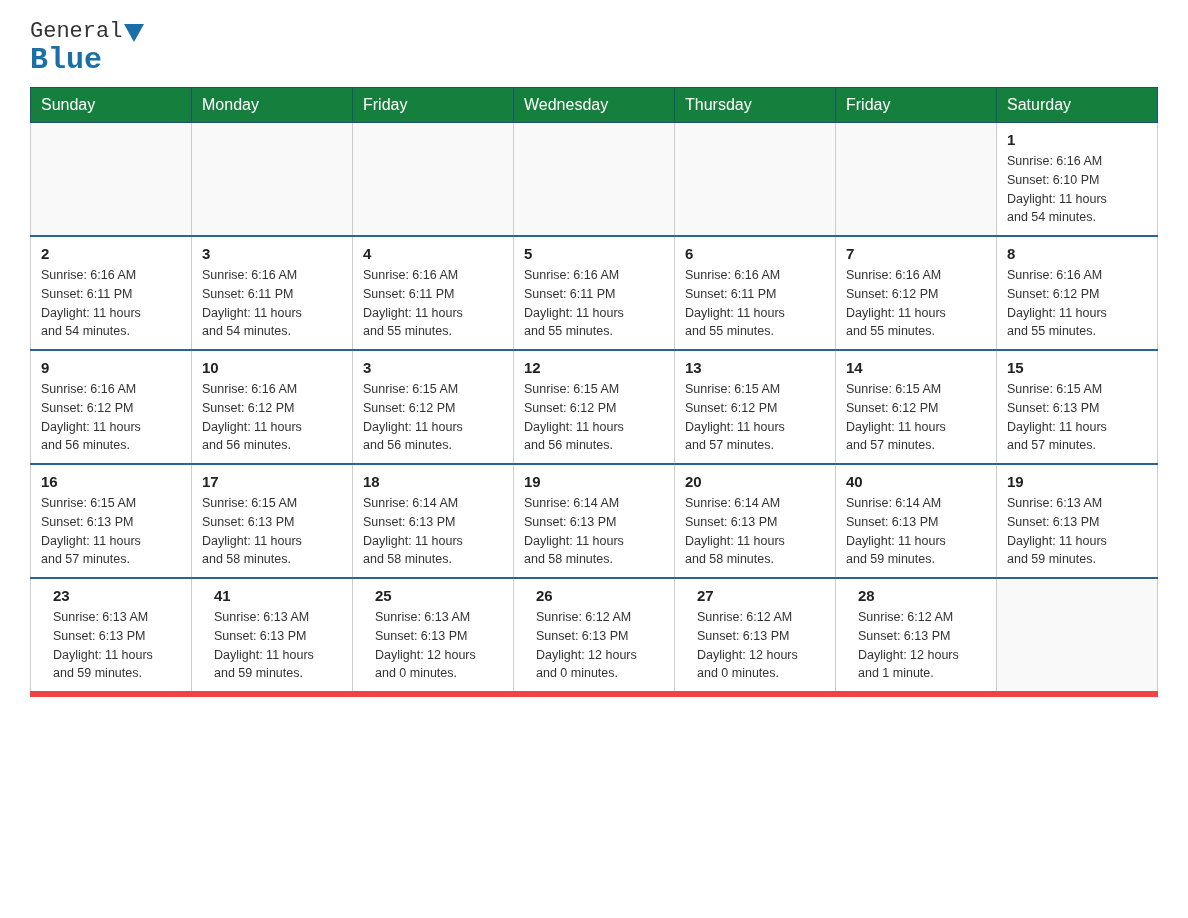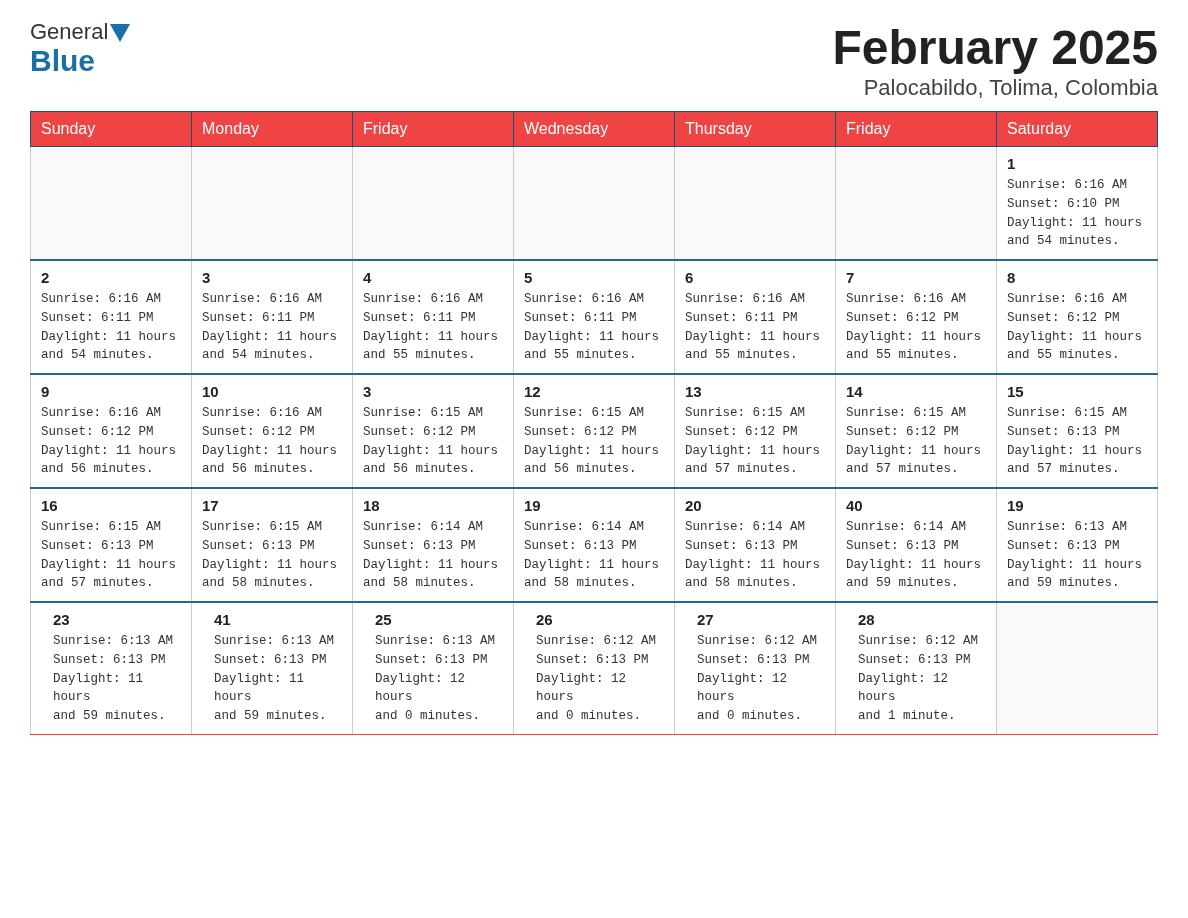--- a/index.html
+++ b/index.html
@@ -38,21 +38,21 @@
       font-size: 22px;
       font-weight: normal;
       color: #444;
     }
     .calendar {
       width: 100%;
       border-collapse: collapse;
       margin-top: 10px;
     }
     .calendar th {
-      background-color: #ef4444;
+      background-color: #15803d;
       color: #fff;
       font-size: 16px;
       font-weight: normal;
       padding: 8px 10px;
       text-align: left;
       border: 1px solid #1a5276;
     }
     .calendar td {
       width: calc(100% / 7);
       vertical-align: top;
@@ -70,45 +70,40 @@
       font-size: 15px;
       font-weight: bold;
       color: #222;
       display: block;
       margin-bottom: 4px;
     }
     .day-info {
       font-size: 12.5px;
       color: #333;
       line-height: 1.5;
-      font-family: Liberation Mono, monospace;
     }
     .calendar tr:last-child td {
-      border-bottom: 1px solid #ef4444;
+      border-bottom: 6px solid #ef4444;
       padding-left: 22px;
     }
   </style>
 </head>
 <body>
 
 <div class="header">
   <div class="logo">
-    <div style="display:flex; flex-direction:column; line-height:1.1;">
+    <div style="display:flex; flex-direction:column; line-height:1.1;font-family:Liberation Mono, monospace;">
       <div style="display:flex; align-items:center;">
         <span class="logo-text">General</span>
         <svg width="20" height="18" viewBox="0 0 20 18" style="margin-left:2px; margin-top:2px;">
           <polygon points="0,0 20,0 10,18" fill="#1a6fa8"></polygon>
         </svg>
       </div>
       <span class="logo-text" style="color:#1a6fa8; font-weight:bold; font-size:30px;">Blue</span>
     </div>
-  </div>
-  <div class="title-block">
-    <h1>February 2025</h1>
-    <h2>Palocabildo, Tolima, Colombia</h2>
   </div>
 </div>
 
 <table class="calendar">
   <thead>
     <tr>
     <th>Sunday</th>
         <th>Monday</th>
         <th>Friday</th>
         <th>Wednesday</th>

